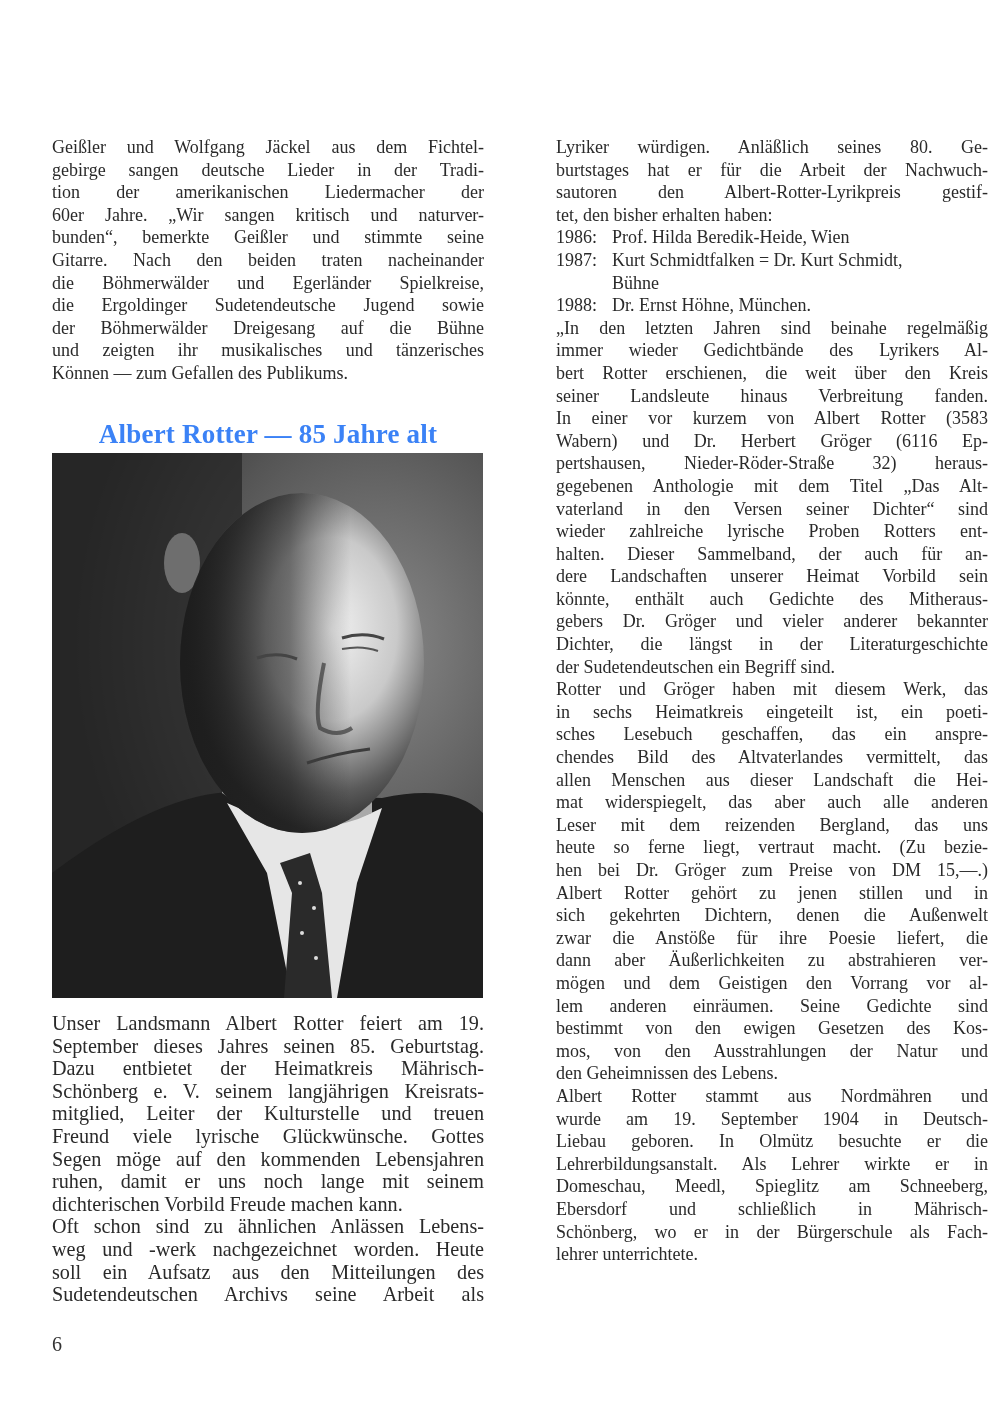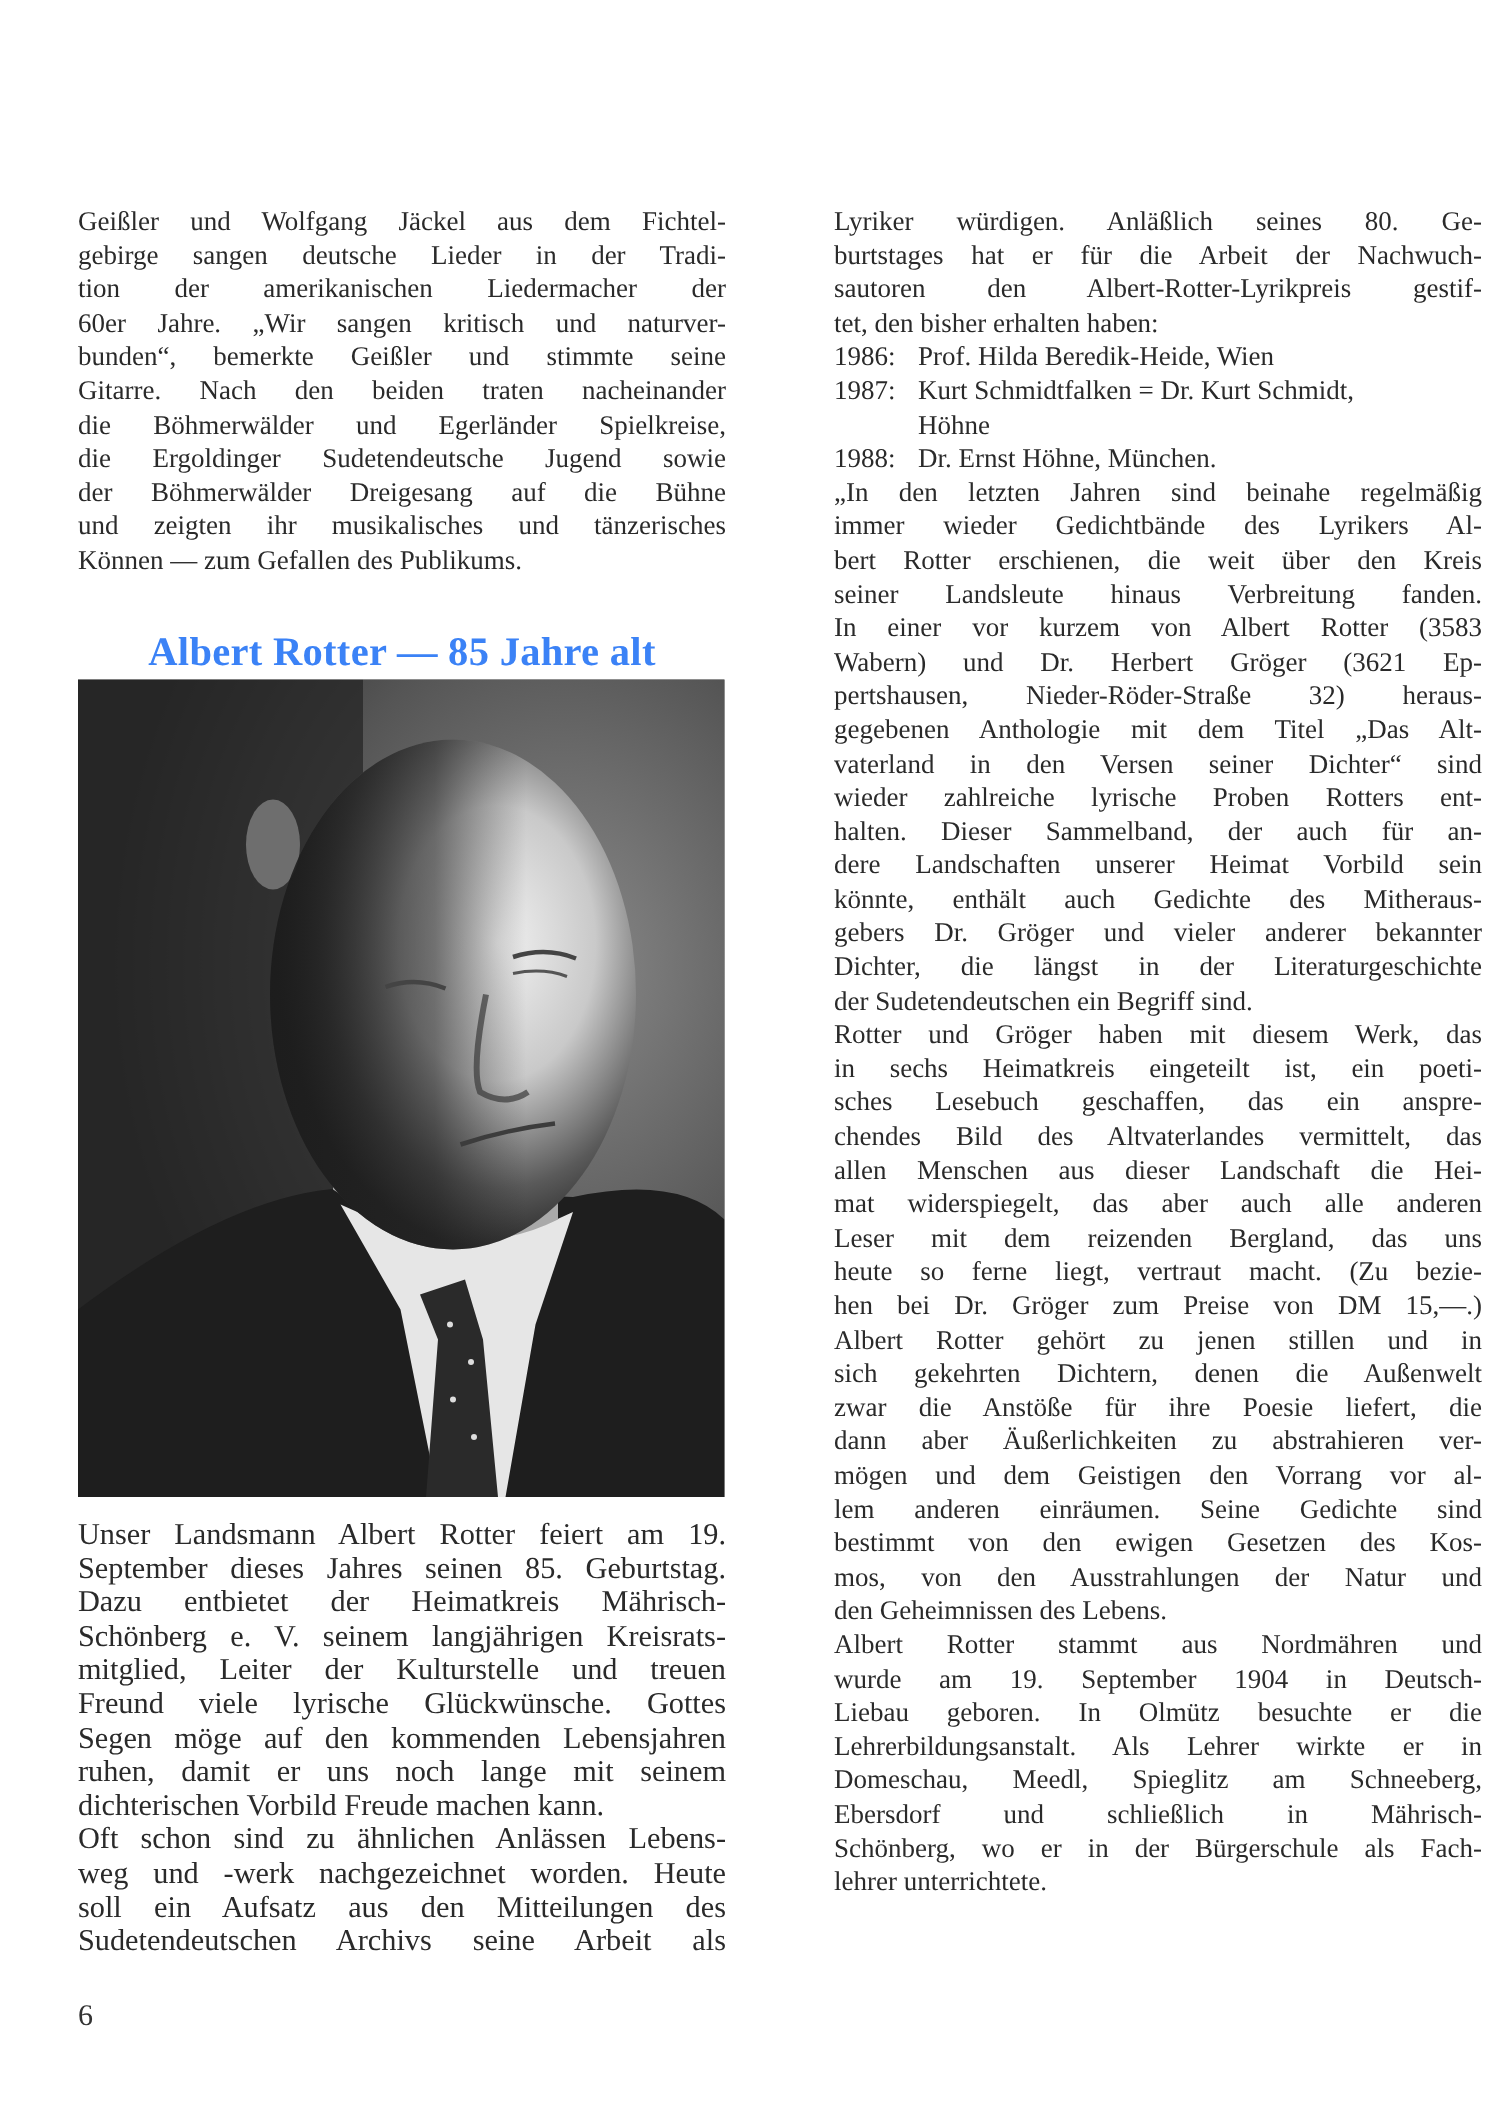--- a/index.html
+++ b/index.html
@@ -137,33 +137,33 @@
 
   <div>
     <div class="award-row">
       <span class="award-year">1986:</span>
       <span class="award-name">Prof. Hilda Beredik-Heide, Wien</span>
     </div>
     <div class="award-row">
       <span class="award-year">1987:</span>
       <span class="award-name">Kurt Schmidtfalken = Dr. Kurt Schmidt,</span>
     </div>
-    <div class="award-cont">Höhne</div>
+    <div class="award-cont">Bühne</div>
     <div class="award-row">
       <span class="award-year">1988:</span>
       <span class="award-name">Dr. Ernst Höhne, München.</span>
     </div>
   </div>
 
   <span class="line">„In den letzten Jahren sind beinahe regelmäßig</span>
   <span class="line">immer wieder Gedichtbände des Lyrikers Al-</span>
   <span class="line">bert Rotter erschienen, die weit über den Kreis</span>
   <span class="line">seiner Landsleute hinaus Verbreitung fanden.</span>
   <span class="line">In einer vor kurzem von Albert Rotter (3583</span>
-  <span class="line">Wabern) und Dr. Herbert Gröger (3621 Ep-</span>
+  <span class="line">Wabern) und Dr. Herbert Gröger (6116 Ep-</span>
   <span class="line">pertshausen, Nieder-Röder-Straße 32) heraus-</span>
   <span class="line">gegebenen Anthologie mit dem Titel „Das Alt-</span>
   <span class="line">vaterland in den Versen seiner Dichter“ sind</span>
   <span class="line">wieder zahlreiche lyrische Proben Rotters ent-</span>
   <span class="line">halten. Dieser Sammelband, der auch für an-</span>
   <span class="line">dere Landschaften unserer Heimat Vorbild sein</span>
   <span class="line">könnte, enthält auch Gedichte des Mitheraus-</span>
   <span class="line">gebers Dr. Gröger und vieler anderer bekannter</span>
   <span class="line">Dichter, die längst in der Literaturgeschichte</span>
   <span class="line last">der Sudetendeutschen ein Begriff sind.</span>

